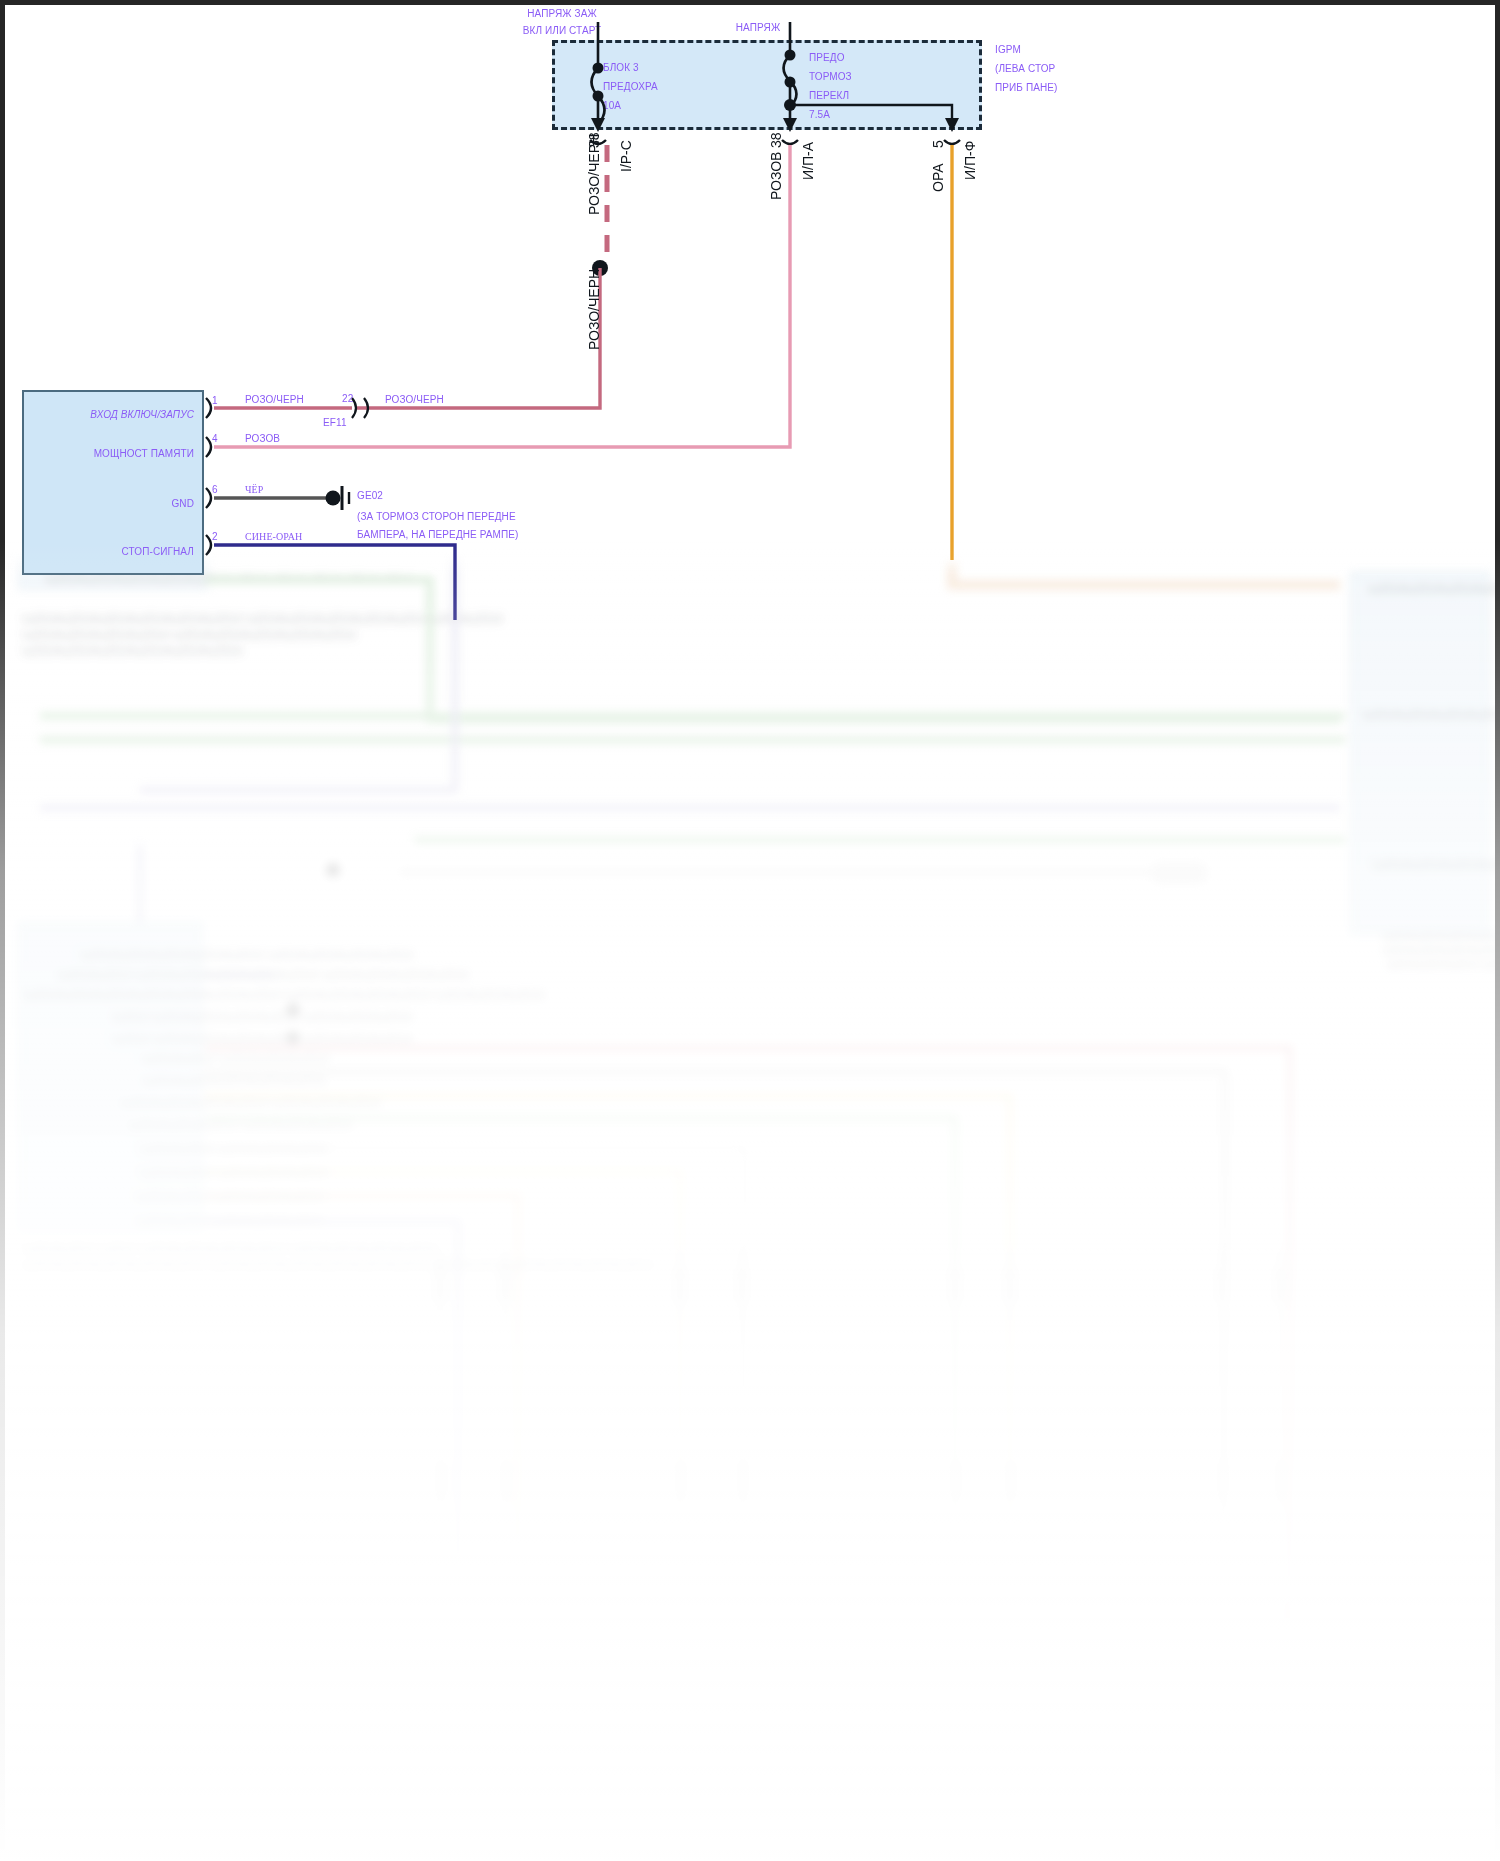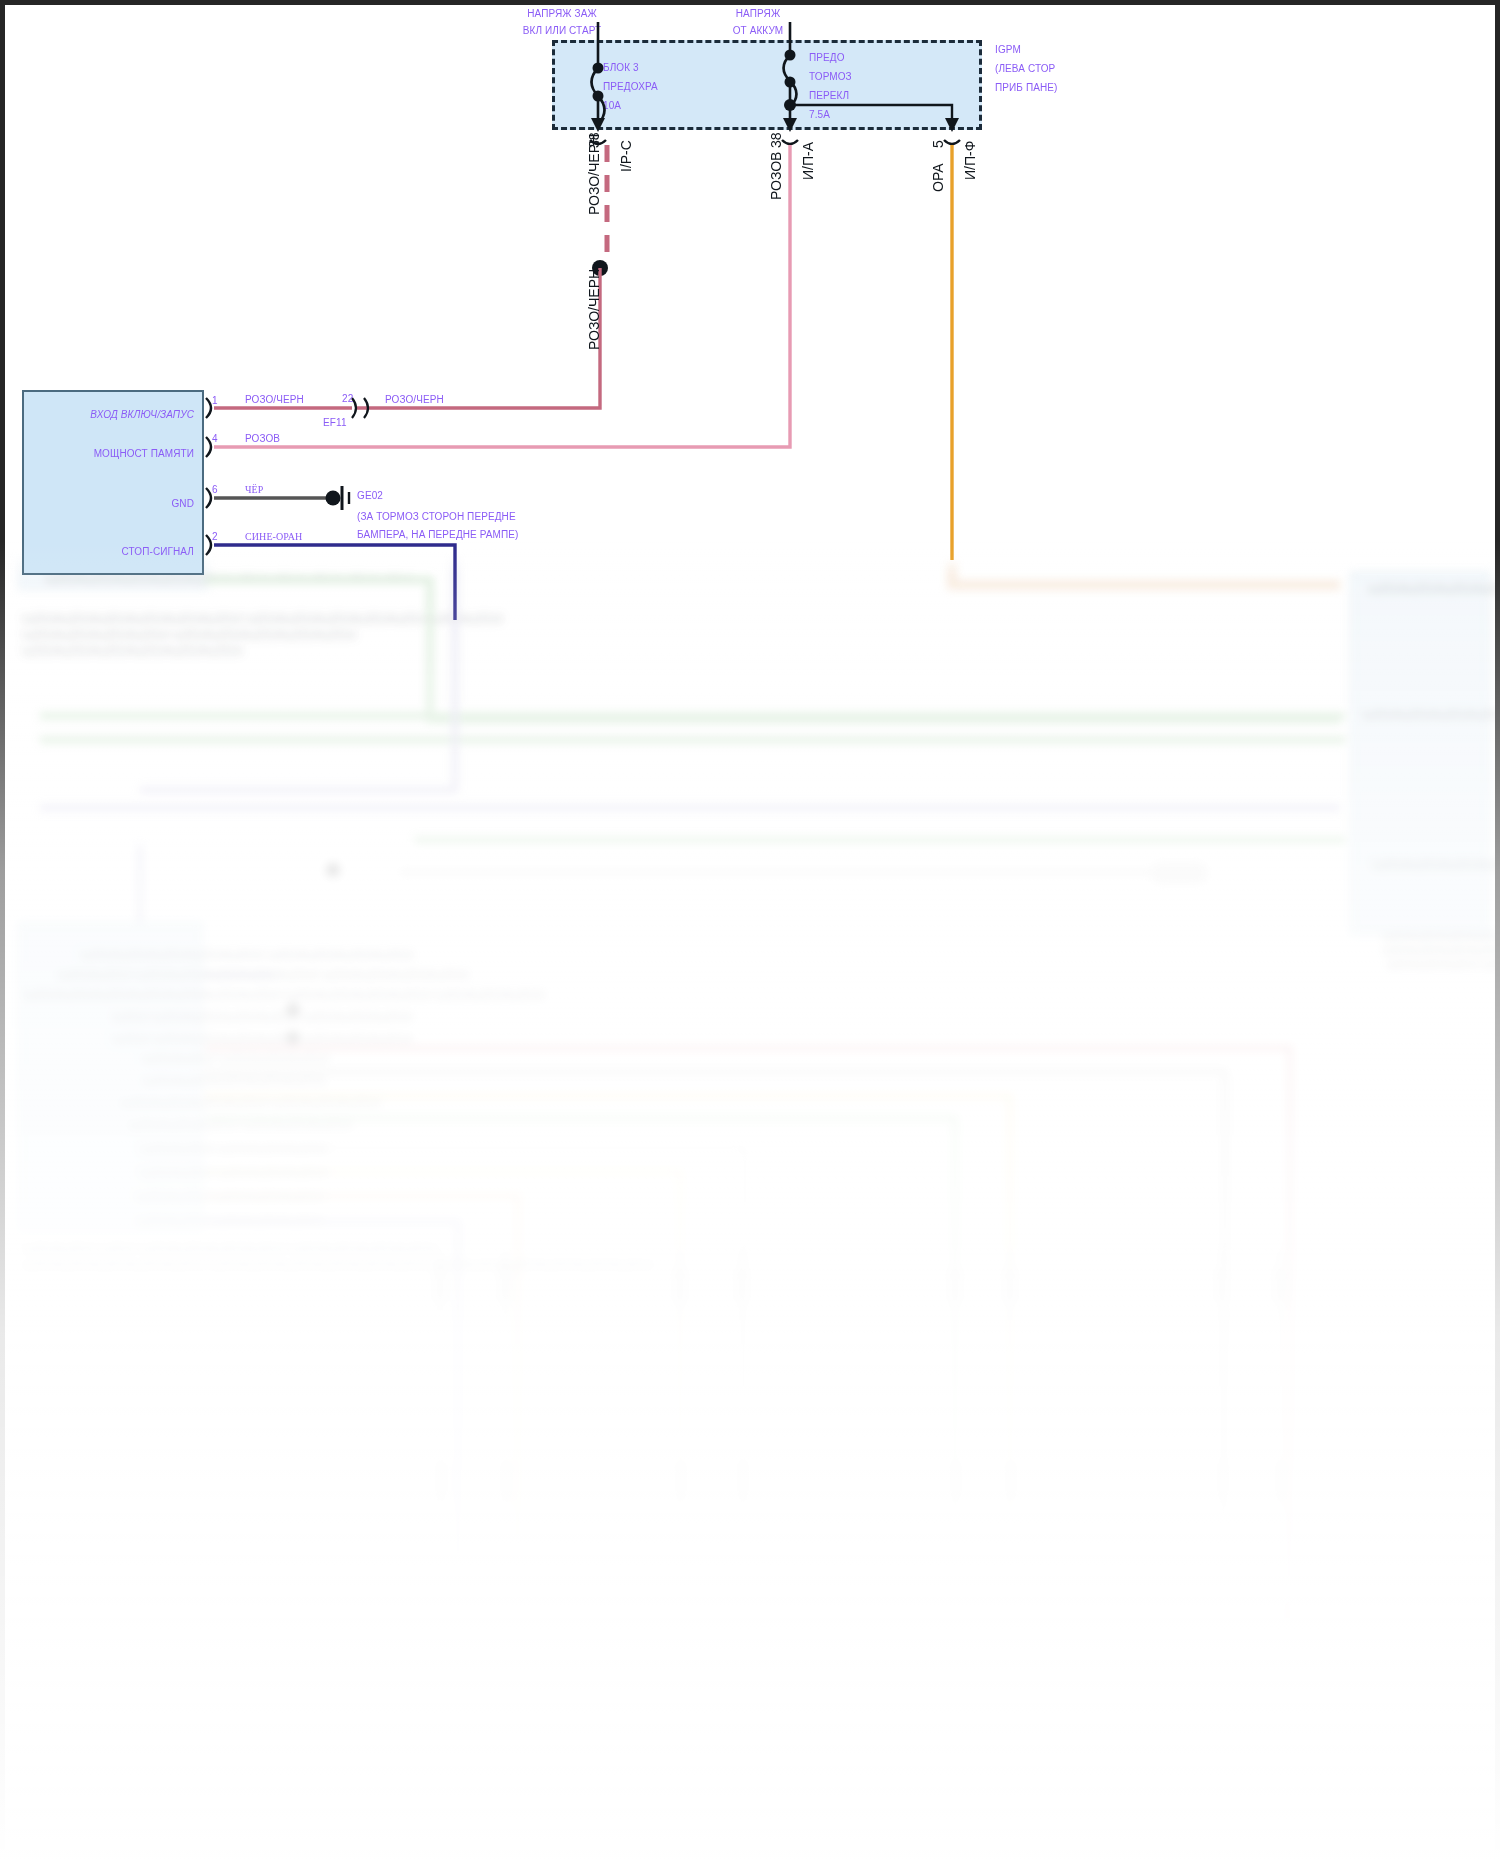--- a/index.html
+++ b/index.html
@@ -163,21 +163,21 @@
 
     <div class="blur-txt" style="left:28px;top:1826px;">——————————</div>
   </div>
 
   <div class="sharp">
 
     <div class="txt ctr" style="left:452px;top:5px;width:220px;">
       <div>НАПРЯЖ ЗАЖ</div>
       <div>ВКЛ ИЛИ СТАРТ</div>
     </div>
-    <div class="txt ctr" style="left:658px;top:5px;width:200px;">
+    <div class="txt ctr" style="left:658px;top:19px;width:200px;">
       <div>НАПРЯЖ</div>
       <div>ОТ АККУМ</div>
     </div>
 
     <div class="dash" style="left:552px;top:40px;width:430px;height:90px;"></div>
 
     <div class="txt" style="left:995px;top:40px;line-height:19px;">
       <div>IGPM</div>
       <div>(ЛЕВА СТОР</div>
       <div>ПРИБ ПАНЕ)</div>

